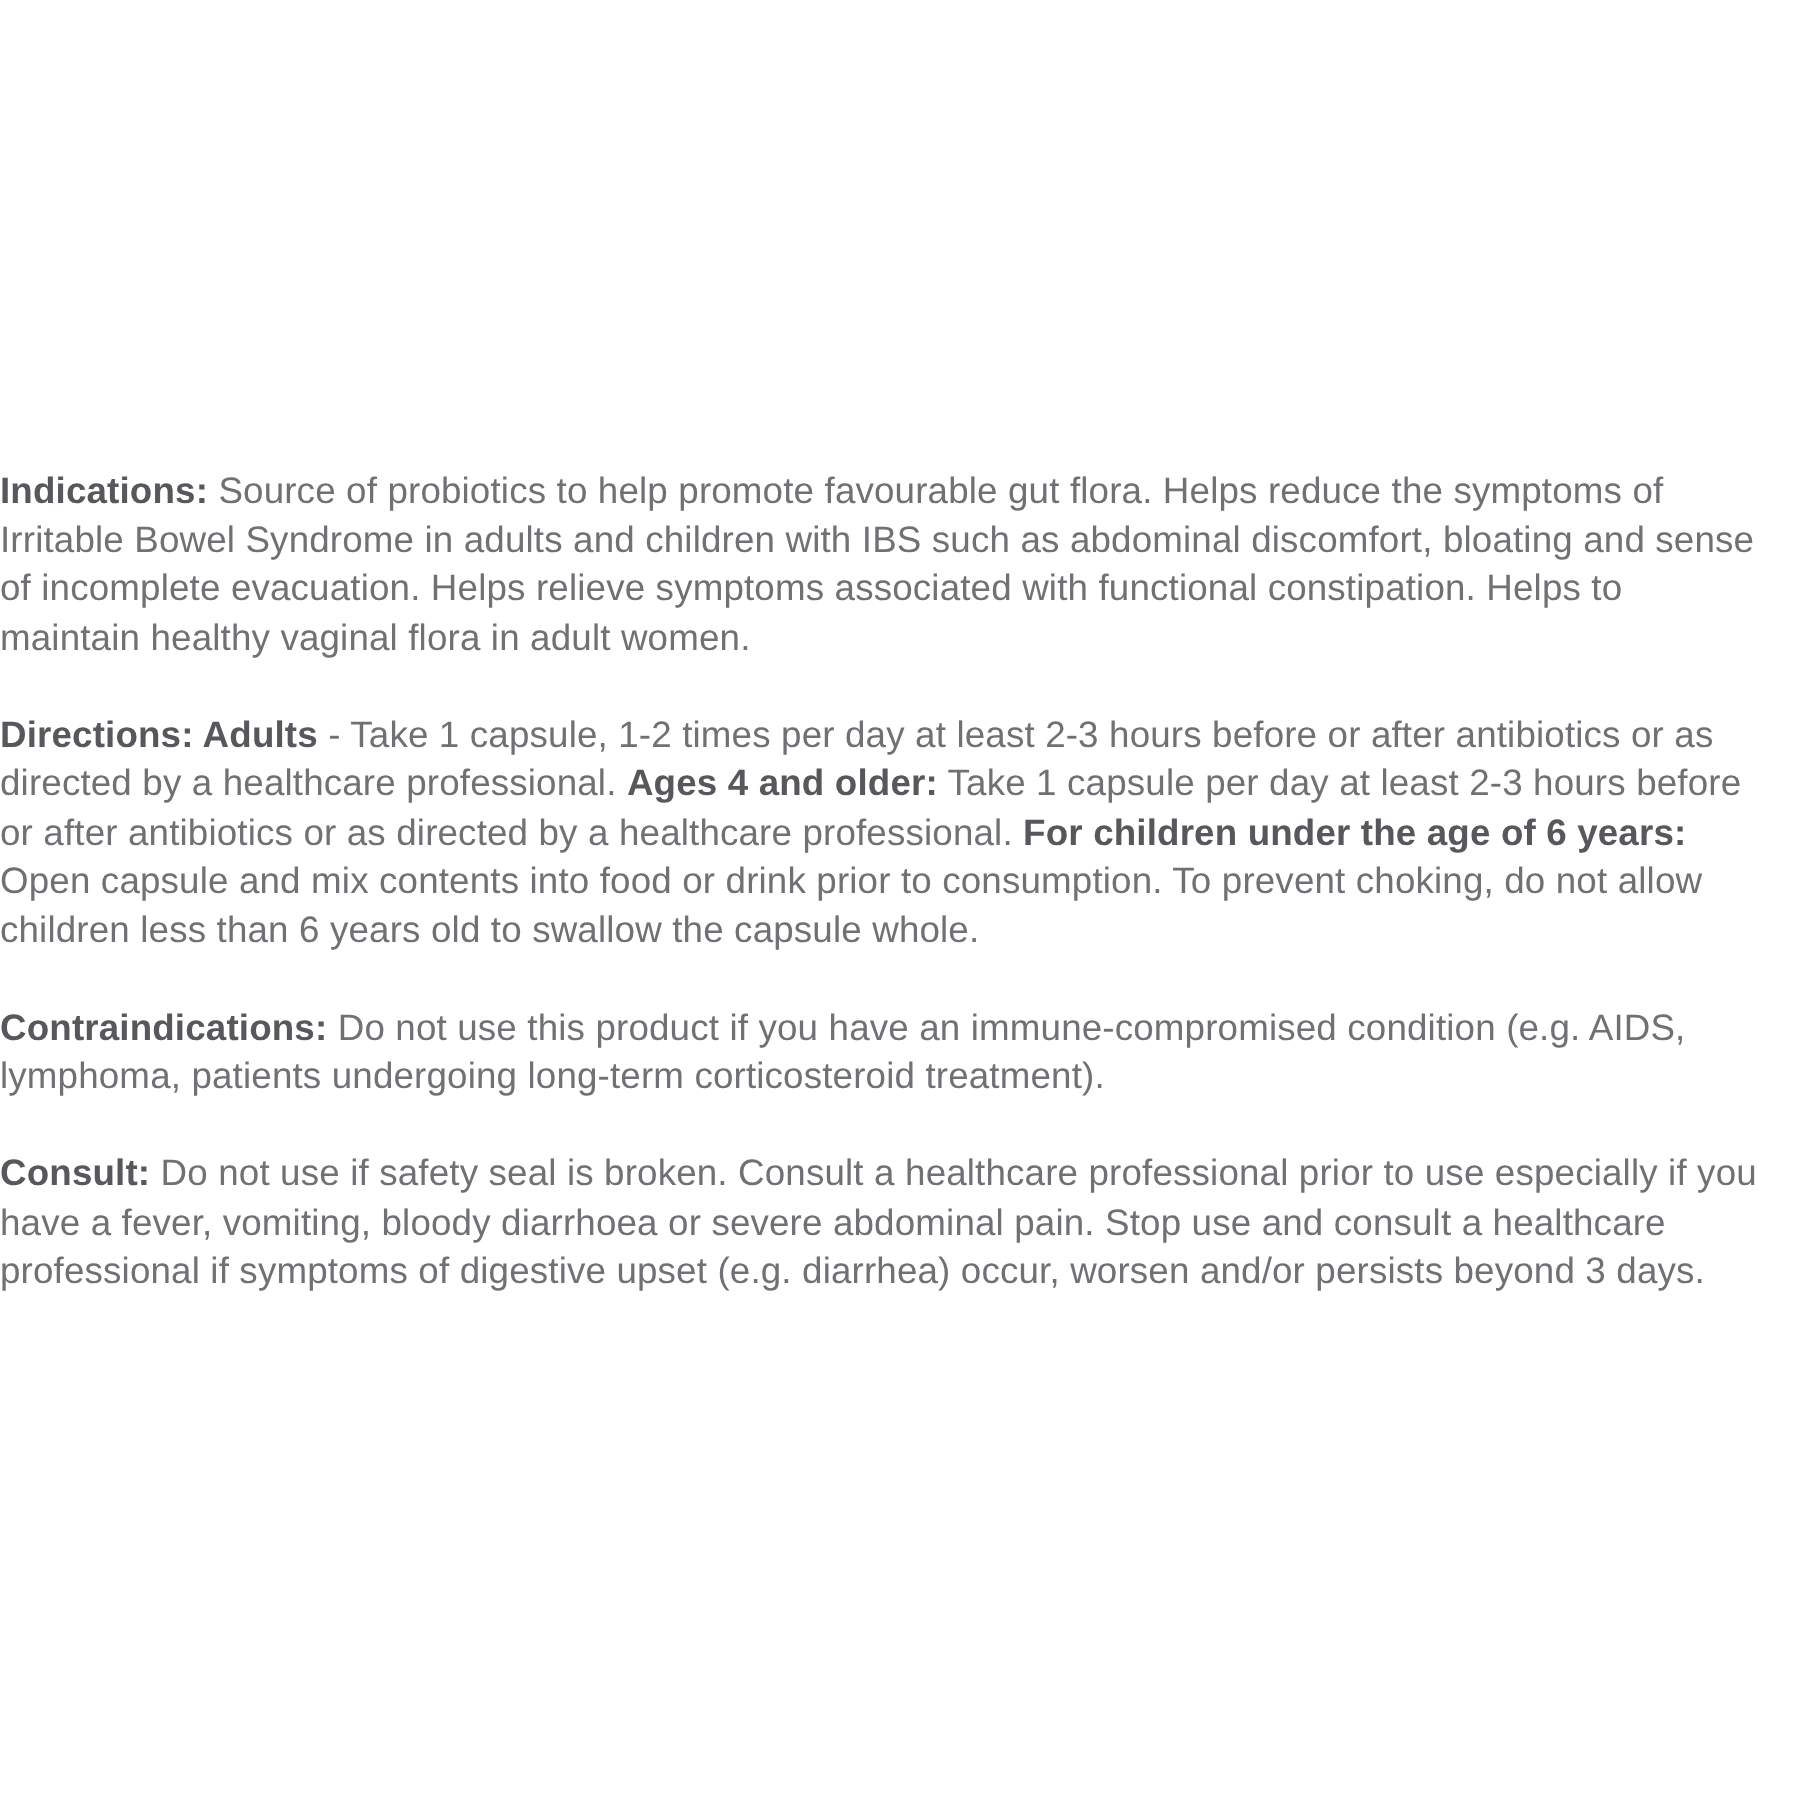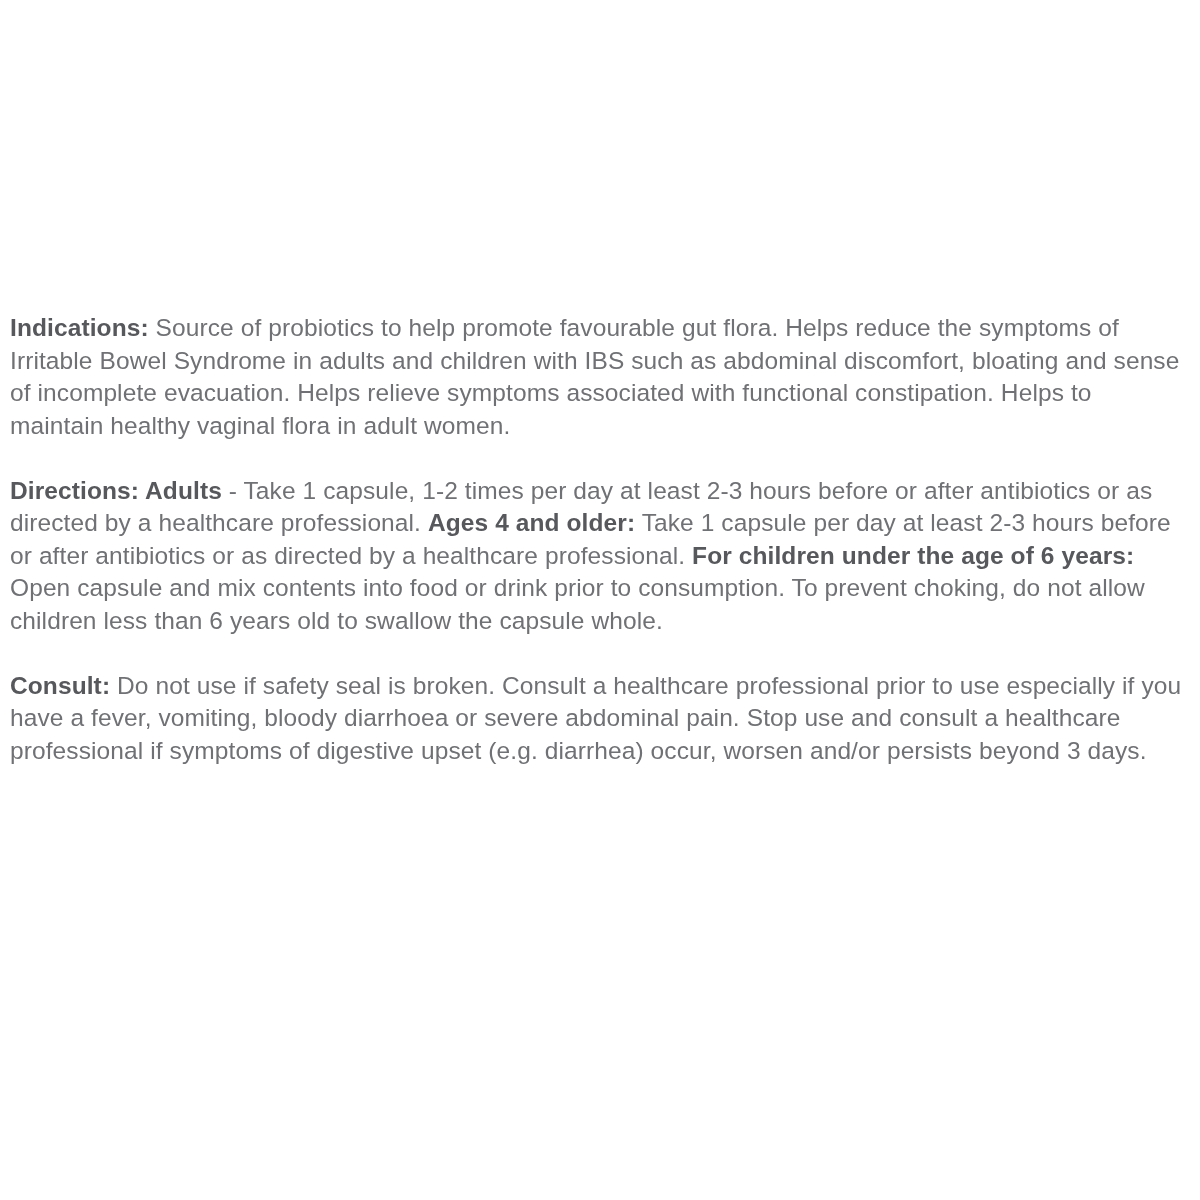--- a/index.html
+++ b/index.html
@@ -9,21 +9,21 @@
   body {
     width: 1200px;
     height: 1200px;
     background: #ffffff;
     overflow: hidden;
     font-family: "Liberation Sans", "DejaVu Sans", sans-serif;
   }
   .sheet {
     position: absolute;
     top: 312px;
-    left: 10px;
+    left: 0;
     width: 1175px;
   }
   .para {
     margin: 0 0 32.5px 0;
     font-size: 24.5px;
     line-height: 32.5px;
     color: #707174;
     letter-spacing: 0.1px;
   }
   .para:last-child {
@@ -36,16 +36,17 @@
 </style>
 </head>
 <body>
 
 <div class="sheet">
 
   <p class="para"><strong>Indications:</strong><span> Source of probiotics to help promote favourable gut flora. Helps reduce the symptoms of Irritable Bowel Syndrome in adults and children with IBS such as abdominal discomfort, bloating and sense of incomplete evacuation. Helps relieve symptoms associated with functional constipation. Helps to maintain healthy vaginal flora in adult women.</span></p>
 
   <p class="para"><strong>Directions: Adults</strong><span> - Take 1 capsule, 1-2 times per day at least 2-3 hours before or after antibiotics or as directed by a healthcare professional. </span><strong>Ages 4 and older:</strong><span> Take 1 capsule per day at least 2-3 hours before or after antibiotics or as directed by a healthcare professional. </span><strong>For children under the age of 6 years:</strong><span> Open capsule and mix contents into food or drink prior to consumption. To prevent choking, do not allow children less than 6 years old to swallow the capsule whole.</span></p>
 
+  <p class="para"><strong>Contraindications:</strong><span> Do not use this product if you have an immune-compromised condition (e.g. AIDS, lymphoma, patients undergoing long-term corticosteroid treatment).</span></p>
 
   <p class="para"><strong>Consult:</strong><span> Do not use if safety seal is broken. Consult a healthcare professional prior to use especially if you have a fever, vomiting, bloody diarrhoea or severe abdominal pain. Stop use and consult a healthcare professional if symptoms of digestive upset (e.g. diarrhea) occur, worsen and/or persists beyond 3 days.</span></p>
 
 </div>
 
 </body></html>

